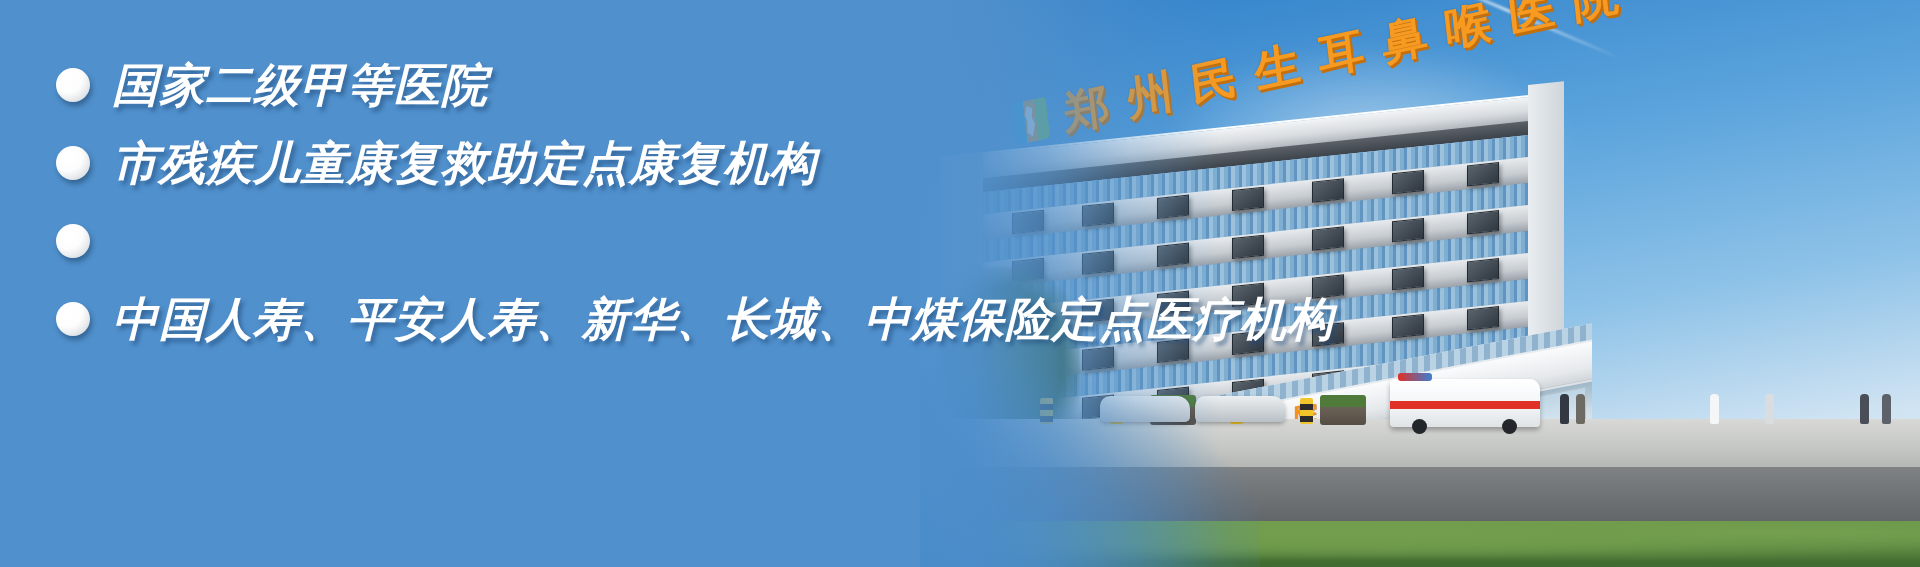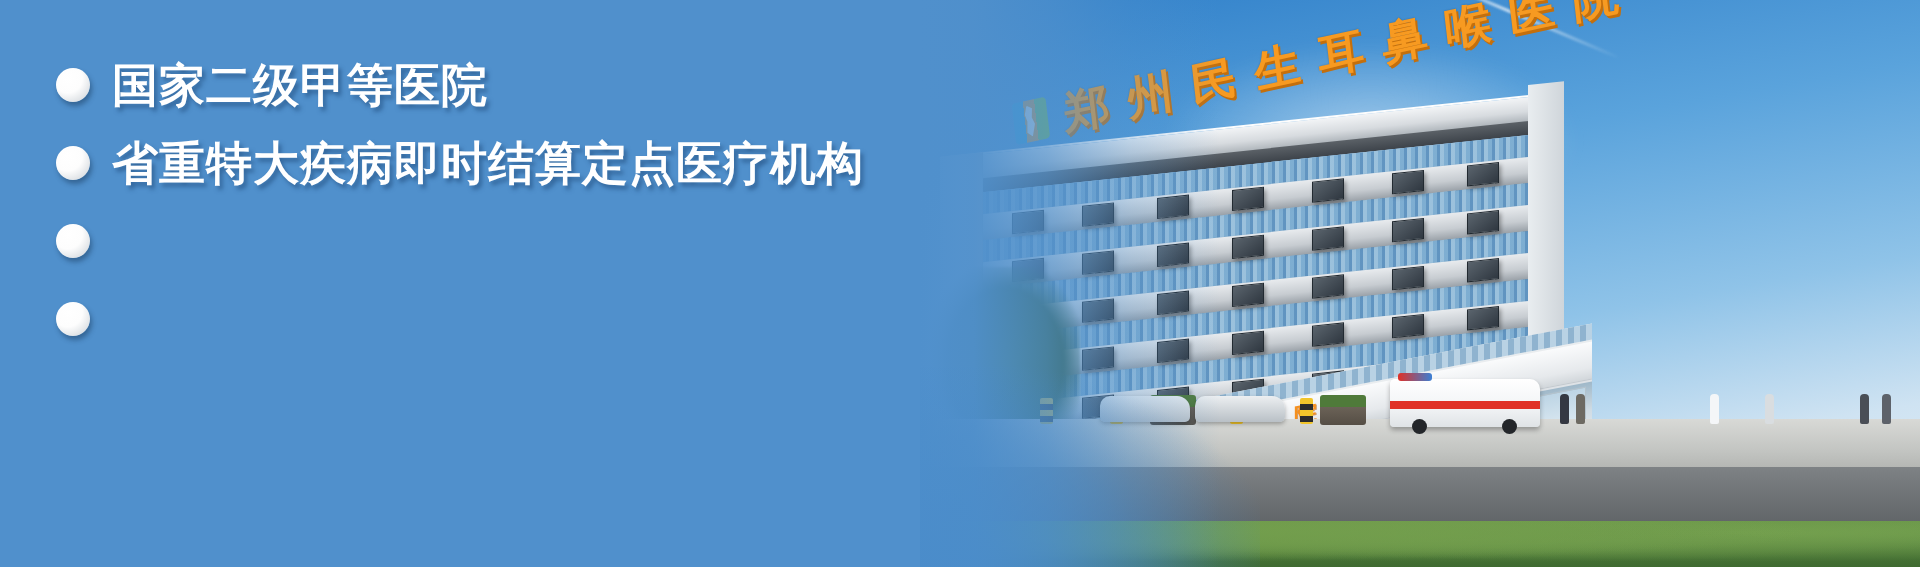--- a/index.html
+++ b/index.html
@@ -203,21 +203,21 @@
   }
   .planter{
     position:absolute;bottom:142px;width:46px;height:30px;
     background:linear-gradient(180deg,#4f7a3a 0%,#4f7a3a 40%,#6b6257 40%,#554e45 100%);
     border-radius:3px;
   }
 
   
   .textcol{
     position:absolute;left:0;top:0;width:1300px;height:567px;
-    padding:46px 0 0 56px;box-sizing:border-box;z-index:60;
+    padding:46px 0 0 56px;box-sizing:border-box;z-index:60;font-style:italic;
   }
   .bullet-row{
     display:flex;align-items:center;height:78px;
   }
   .dot{
     flex:0 0 auto;width:34px;height:34px;border-radius:50%;
     background:radial-gradient(circle at 34% 30%,#ffffff 0%,#fdfdfd 45%,#e3e6e9 72%,#c8ccd0 100%);
     box-shadow:2px 4px 5px rgba(20,50,85,.45);
     margin-right:22px;
   }
@@ -377,23 +377,24 @@
     <div class="photo-fade-bottom"></div>
   </div>
 
   <div class="textcol">
     <div class="bullet-row">
       <span class="dot"></span>
       <span class="bullet-text">国家二级甲等医院</span>
     </div>
     <div class="bullet-row">
       <span class="dot"></span>
-      <span class="bullet-text">省重特大疾病即时结算定点医疗机构</span>
+      <span class="bullet-text">市残疾儿童康复救助定点康复机构</span>
     </div>
     <div class="bullet-row">
       <span class="dot"></span>
     </div>
     <div class="bullet-row">
       <span class="dot"></span>
+      <span class="bullet-text">中国人寿、平安人寿、新华、长城、中煤保险定点医疗机构</span>
     </div>
   </div>
 
 </div>
 
 </body></html>

